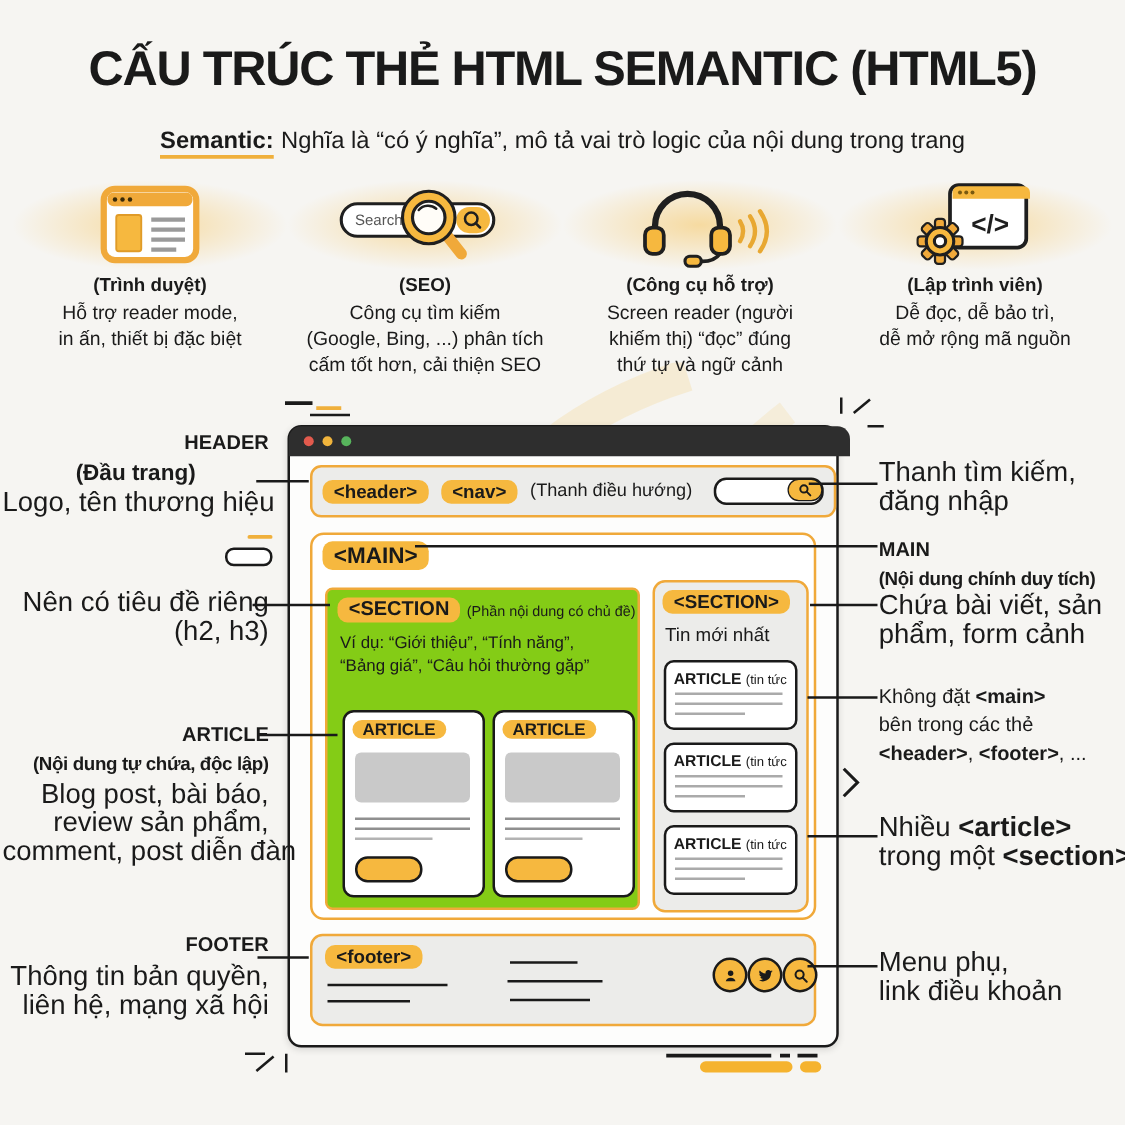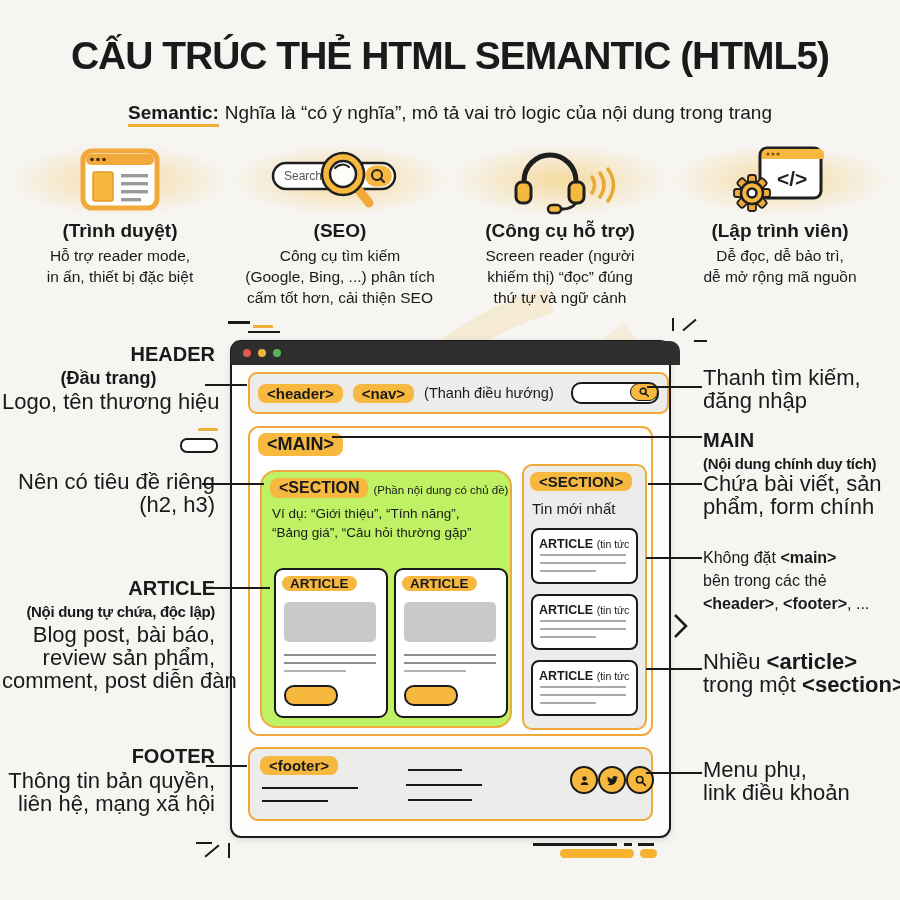--- a/index.html
+++ b/index.html
@@ -10,21 +10,21 @@
   .title{position:absolute;top:34px;left:0;width:100%;text-align:center;
     font-size:39px;font-weight:bold;letter-spacing:-1px;}
   .subtitle{position:absolute;top:102px;left:0;width:100%;text-align:center;font-size:19px;}
   .subtitle .lead{font-weight:bold;border-bottom:3px solid #f0b03c;padding-bottom:1px;margin-right:6px;}
 
   
   .benefits{position:absolute;top:144px;left:10px;width:880px;display:flex;}
   .benefit{flex:1;text-align:center;}
   .icon-wrap{height:72px;display:flex;align-items:center;justify-content:center;
     background:radial-gradient(closest-side,rgba(246,192,80,.50),rgba(246,192,80,0));}
-  .blabel{font-weight:bold;font-size:19px;margin-top:4px;margin-bottom:3px;}
+  .blabel{font-weight:bold;font-size:15px;margin-top:4px;margin-bottom:3px;}
   .bdesc div{font-size:15.5px;line-height:21px;white-space:nowrap;}
 
   
   .mockup{position:absolute;left:230px;top:340px;width:437px;height:494px;
     border:2px solid #1a1a1a;border-radius:11px;background:#fdfdfc;z-index:1;
     box-shadow:0 2px 6px rgba(0,0,0,.12);}
   .titlebar{position:absolute;left:-1px;top:-1px;width:437px;height:24px;background:#2e2e2e;
     border-radius:10px 10px 0 0;display:flex;align-items:center;padding-left:12px;gap:7px;}
   .dot{width:8px;height:8px;border-radius:50%;display:inline-block;}
   .dot.r{background:#e25a4d}.dot.y{background:#f0b43c}.dot.g{background:#57b45c}
@@ -38,22 +38,22 @@
   .m-nav-note{font-size:14.5px;white-space:nowrap;}
   .m-search{margin-left:auto;width:84px;height:18px;border:2px solid #1a1a1a;border-radius:10px;
     background:#fff;position:relative;}
   .m-search-btn{position:absolute;right:-1px;top:-1px;width:26px;height:16px;background:#f6b83f;
     border:1px solid #1a1a1a;border-radius:9px;display:flex;align-items:center;justify-content:center;}
 
   .m-main{position:absolute;left:16px;top:84px;width:401px;height:306px;background:#fff;
     border:2px solid #f0a93a;border-radius:11px;}
   .main-tag{position:absolute;left:8px;top:5px;font-size:18px;}
 
-  .sec-left{position:absolute;left:10px;top:42px;width:248px;height:254px;background:#bef264;
-    border:2px solid #f0a93a;border-radius:16px;}
+  .sec-left{position:absolute;left:10px;top:42px;width:248px;height:254px;background:#84cc16;
+    border:2px solid #f0a93a;border-radius:6px;}
   .sec-left-head{display:flex;align-items:flex-end;gap:5px;padding:6px 4px 0 8px;}
   .sec-left-head .tag{font-size:16px;}
   .sec-note{font-size:11.5px;white-space:nowrap;padding-bottom:2px;}
   .sec-example{padding:6px 0 0 10px;font-size:13.5px;line-height:19px;}
   .sec-example div{white-space:nowrap;}
 
   .art-card{position:absolute;top:96px;width:110px;height:146px;background:#fff;
     border:2px solid #1a1a1a;border-radius:9px;}
   .art-card .tag{position:absolute;left:6px;top:6px;font-size:13.5px;padding:0 8px;}
   .art-img{position:absolute;left:8px;top:32px;width:92px;height:40px;background:#c9c9c9;border-radius:5px;}
@@ -74,21 +74,21 @@
   .m-footer{position:absolute;left:16px;top:405px;width:401px;height:70px;background:#ececea;
     border:2px solid #f0a93a;border-radius:10px;}
   .m-footer .tag{position:absolute;left:10px;top:7px;font-size:15px;}
   .f-line{position:absolute;height:2px;background:#1a1a1a;}
   .social{position:absolute;top:17px;width:24px;height:24px;border-radius:50%;background:#f6b83f;
     border:2px solid #1a1a1a;display:flex;align-items:center;justify-content:center;}
 
   
   .lnote{position:absolute;text-align:right;z-index:4;}
   .rnote{position:absolute;left:703px;width:192px;text-align:left;z-index:4;}
-  .nt{font-size:20px;font-weight:bold;line-height:25px;white-space:nowrap;}
+  .nt{font-size:16px;font-weight:bold;line-height:25px;white-space:nowrap;}
   .ns{font-size:18px;font-weight:bold;line-height:23px;white-space:nowrap;text-align:center;}
   .ns-sm{font-size:15px;font-weight:bold;line-height:22px;letter-spacing:-0.3px;white-space:nowrap;}
   .nd{font-size:22px;line-height:23px;white-space:nowrap;}
   .nd16{font-size:16px;line-height:23px;white-space:nowrap;}
   .b{font-weight:bold;}
 
   .ln{position:absolute;background:#1a1a1a;height:2px;z-index:6;}
 
   
   .spark{position:absolute;background:#1a1a1a;z-index:2;}
@@ -355,21 +355,21 @@
     <div class="nd">Thanh tìm kiếm,</div>
     <div class="nd">đăng nhập</div>
   </div>
 
   <div class="rnote" style="top:428px">
     <div class="nt">MAIN</div>
     <div class="ns-sm">(Nội dung chính duy tích)</div>
   </div>
   <div class="rnote" style="top:472px">
     <div class="nd">Chứa bài viết, sản</div>
-    <div class="nd">phẩm, form chính</div>
+    <div class="nd">phẩm, form cảnh</div>
   </div>
 
   <div class="rnote" style="top:546px">
     <div class="nd16"><span>Không đặt </span><span class="b">&lt;main&gt;</span></div>
     <div class="nd16">bên trong các thẻ</div>
     <div class="nd16"><span class="b">&lt;header&gt;</span><span>, </span><span class="b">&lt;footer&gt;</span><span>, ...</span></div>
   </div>
 
   <svg style="position:absolute;left:672px;top:612px;z-index:4" width="18" height="28" viewBox="0 0 18 28">
     <polyline points="3,3 14,14 3,25" fill="none" stroke="#1a1a1a" stroke-width="2.5"></polyline>

